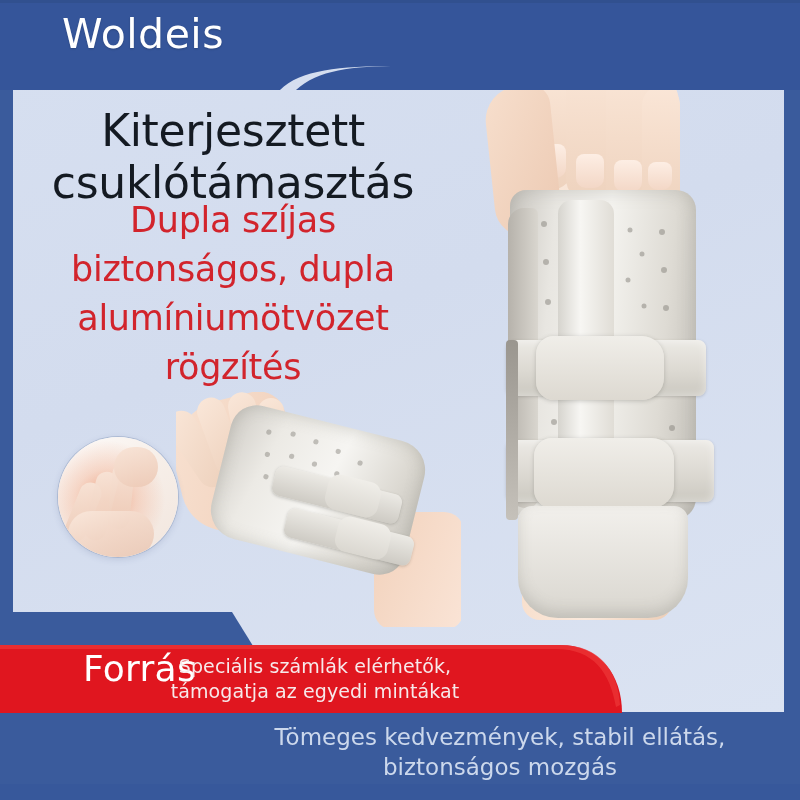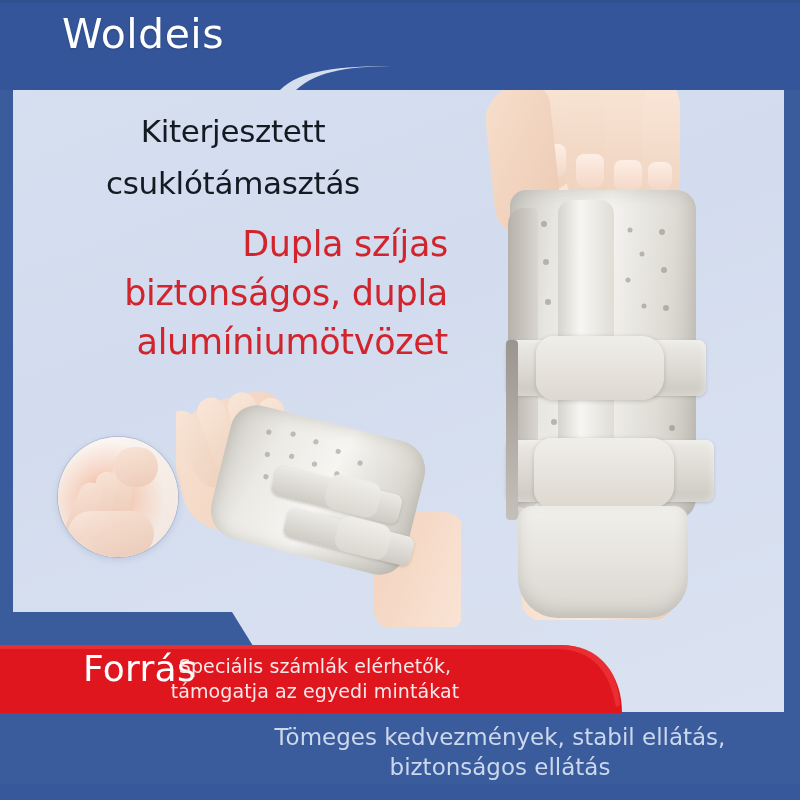--- a/index.html
+++ b/index.html
@@ -63,31 +63,31 @@
   .headline {
     position:absolute;
     left:18px; top:105px;
     width:430px;
     text-align:center;
     z-index:7;
   }
   .headline .ln {
     display:block;
     color:#141a22;
-    font-size:31px;
+    font-size:44px;
     font-weight:400;
     line-height:52px;
     letter-spacing:-0.3px;
   }
 
   .subhead {
     position:absolute;
-    left:18px; top:220px;
+    left:18px; top:196px;
     width:430px;
-    text-align:right;
+    text-align:center;
     z-index:7;
   }
   .subhead .ln {
     display:block;
     color:#d2242c;
     font-size:35px;
     font-weight:400;
     line-height:49px;
     letter-spacing:-0.3px;
   }
@@ -424,20 +424,21 @@
 
   <div class="headline">
     <span class="ln">Kiterjesztett</span>
     <span class="ln">csuklótámasztás</span>
   </div>
 
   <div class="subhead">
     <span class="ln">Dupla szíjas</span>
     <span class="ln">biztonságos, dupla</span>
     <span class="ln">alumíniumötvözet</span>
+    <span class="ln">rögzítés</span>
   </div>
 
   <div class="bottom-band"></div>
 
   <svg class="left-slab" viewBox="0 0 300 110" preserveAspectRatio="none" style="background:transparent;">
     <path d="M0,0 H232 L300,110 H0 Z" fill="#3a5b9c"></path>
   </svg>
 
   <div class="slab-label">
     <span class="ln">Forrás</span>
@@ -448,16 +449,16 @@
     <path d="M0,0 H560 C600,0 618,26 620,60 L616,62 C610,28 594,4 556,4 H0 Z" fill="#ee3b3b" opacity="0.65"></path>
   </svg>
 
   <div class="ribbon-text">
     <span class="ln">Speciális számlák elérhetők,</span>
     <span class="ln">támogatja az egyedi mintákat</span>
   </div>
 
   <div class="bottom-caption">
     <span class="ln">Tömeges kedvezmények, stabil ellátás,</span>
-    <span class="ln">biztonságos ellátás</span>
+    <span class="ln">biztonságos mozgás</span>
   </div>
 
 </div>
 
 </body></html>

